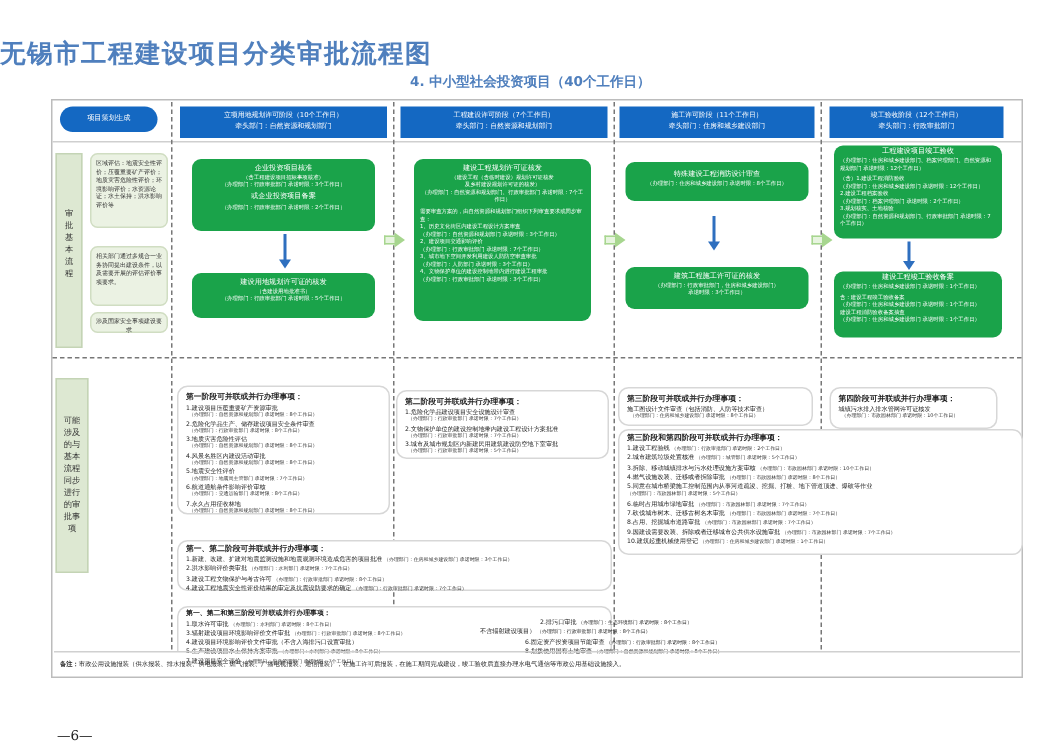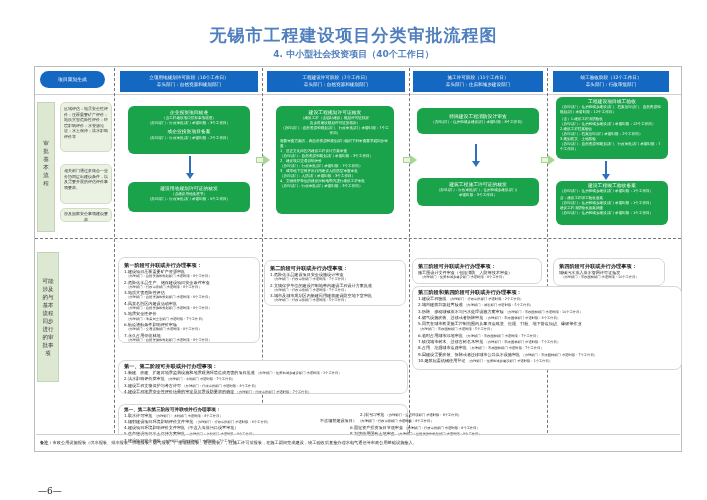--- a/index.html
+++ b/index.html
@@ -1,19 +1,19 @@
 <!DOCTYPE html>
 <html><head>
 <meta charset="utf-8">
 <style>
   * { box-sizing: border-box; margin: 0; padding: 0; }
   html, body { width: 707px; height: 500px; overflow: hidden; background: #ffffff; }
   body { font-family: "DejaVu Sans", "Liberation Sans", sans-serif; color: #222; position: relative; }
 
-  .title { position: absolute; left: 0; top: 24px; width: 707px; text-align: center; font-size: 17px; font-weight: bold; color: #4f7fbd; letter-spacing: 1px; }
+  .title { position: absolute; left: 0; top: 24px; width: 707px; font-size: 17px; font-weight: bold; color: #4f7fbd; letter-spacing: 1px; }
   .subtitle { position: absolute; left: 0; top: 48px; width: 707px; text-align: center; font-size: 9px; font-weight: bold; color: #4f7fbd; }
 
   .frame { position: absolute; left: 34px; top: 66px; width: 648px; height: 386px; border: 1px solid #bcbcbc; background: #fff; }
 
   .stage-head { position: absolute; top: 71px; height: 21px; background: #1468c2; color: #fff; font-size: 4.6px; line-height: 7px; text-align: center; padding-top: 3px; }
   .plan-pill { position: absolute; left: 40px; top: 71px; width: 65px; height: 17px; background: #1468c2; border-radius: 9px; color: #fff; font-size: 4.8px; text-align: center; line-height: 17px; }
 
   .vdash { position: absolute; width: 0; border-left: 1px dashed #777; }
   .hdash { position: absolute; height: 0; border-top: 1px dashed #777; }
 

